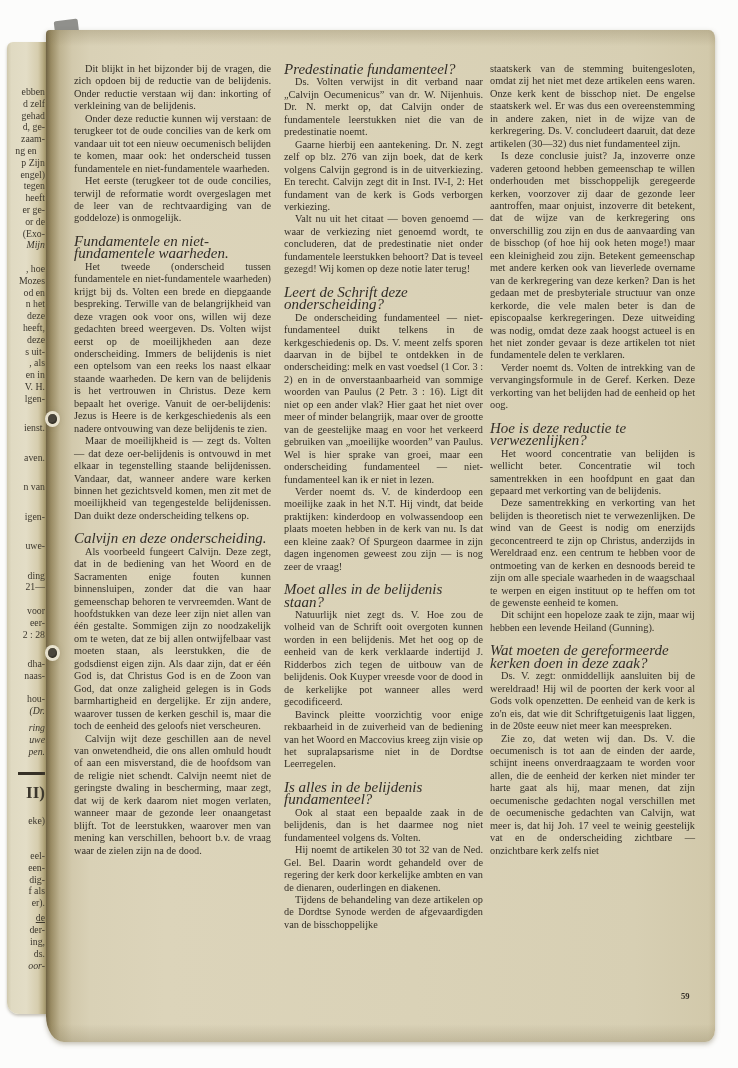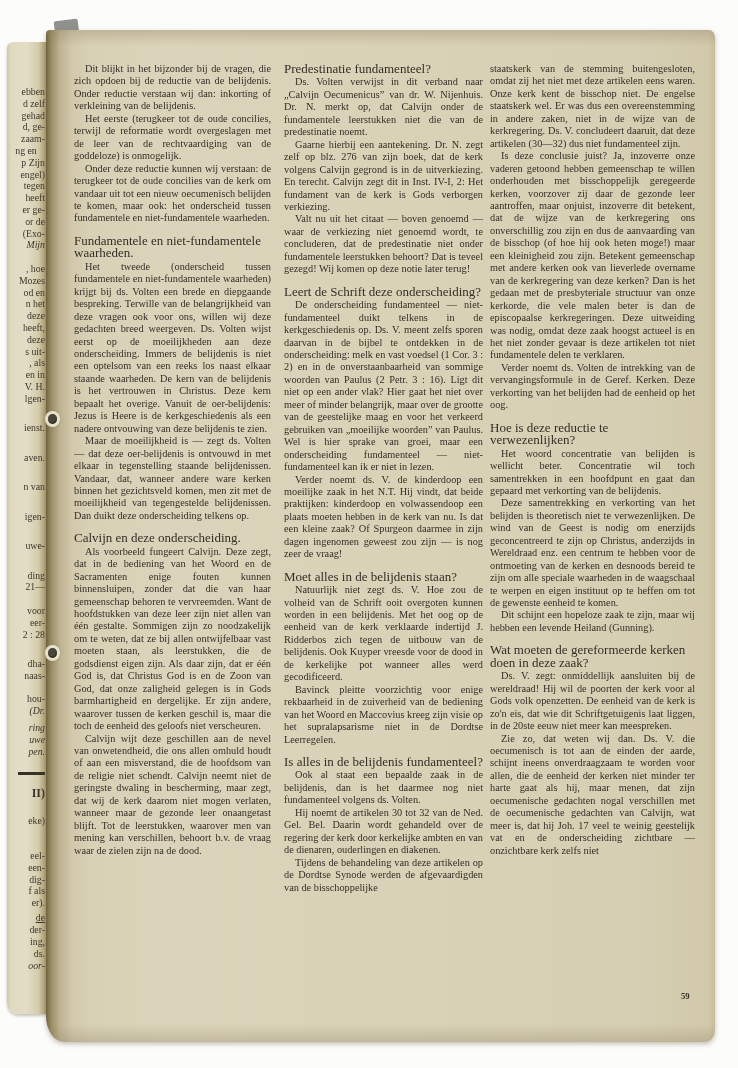--- a/index.html
+++ b/index.html
@@ -22,21 +22,21 @@
     border-radius:6px 0 0 12px;
     box-shadow:0 2px 3px rgba(120,110,85,0.4);
   }
   .prev-frags{
     position:absolute;top:44px;left:0;right:5px;
     text-align:right;
     font-size:9.8px;line-height:11.8px;color:#3b362c;
   }
   .frag{white-space:nowrap;}
   .frag.i{font-style:italic;}
-  .frag.b{font-weight:bold;font-size:12px;line-height:14px;}
+  .frag.b{font-weight:bold;font-size:17px;line-height:14px;}
   .frag.rule{width:27px;height:3px;background:#363026;margin-left:auto;}
 
   .main-page{
     position:absolute;left:46px;top:30px;width:669px;height:1012px;
     background:
       linear-gradient(180deg,rgba(138,125,92,0.32) 0,rgba(138,125,92,0) 16px),
       linear-gradient(0deg,rgba(130,118,85,0.28) 0,rgba(130,118,85,0) 18px),
       linear-gradient(90deg,#6f6243 0,#998b63 5px,#bfb492 14px,#d2c9ac 26px,#d9d1b6 44px,#dcd4ba 120px,#dad2b7 55%,#d7cfb3 88%,#d2c9ab 99%,#c8bd9c 100%);
     border-radius:4px 6px 10px 18px / 4px 8px 12px 26px;
     box-shadow:0 2px 5px rgba(120,110,85,0.45);
@@ -56,22 +56,22 @@
     text-align:justify;
     hyphens:auto;-webkit-hyphens:auto;
   }
   .col1{left:74px;width:197px;}
   .col2{left:284px;width:199px;}
   .col3{left:490px;width:205px;}
 
   .col p{margin:0;text-indent:11px;}
   .col p.pn{text-indent:0;}
   .col h3{
-    margin:10px 0 1px 0;font-size:13px;line-height:12.45px;
-    font-weight:normal;text-indent:0;text-align:left;
+    margin:10px 0 1px 0;font-size:15px;line-height:12.45px;
+    font-style:italic;font-weight:normal;text-indent:0;text-align:left;
   }
   .col h3:first-child{margin-top:0;}
 
   .page-number{
     position:absolute;left:681px;top:991px;
     font-size:8.6px;font-weight:bold;color:#332e27;
   }
 </style>
 </head>
 <body>
@@ -140,22 +140,22 @@
       </div>
   </div>
 
   <div class="main-page"></div>
 
   <div class="staple s1"></div>
   <div class="staple s2"></div>
 
   <div class="col col1">
       <p>Dit blijkt in het bijzonder bij de vragen, die zich opdoen bij de reductie van de belijdenis. Onder reductie verstaan wij dan: inkorting of verkleining van de belijdenis.</p>
+      <p>Onder deze reductie kunnen wij verstaan: de terugkeer tot de oude concilies van de kerk om vandaar uit tot een nieuw oecumenisch belijden te komen, maar ook: het onderscheid tussen fundamentele en niet-fundamentele waarheden.</p>
       <p>Het eerste (terugkeer tot de oude concilies, terwijl de reformatie wordt overgeslagen met de leer van de rechtvaardiging van de goddeloze) is onmogelijk.</p>
-      <p>Onder deze reductie kunnen wij verstaan: de terugkeer tot de oude concilies van de kerk om vandaar uit tot een nieuw oecumenisch belijden te komen, maar ook: het onderscheid tussen fundamentele en niet-fundamentele waarheden.</p>
       <h3>Fundamentele en niet-fundamentele waarheden.</h3>
       <p>Het tweede (onderscheid tussen fundamentele en niet-fundamentele waarheden) krijgt bij ds. Volten een brede en diepgaande bespreking. Terwille van de belangrijkheid van deze vragen ook voor ons, willen wij deze gedachten breed weergeven. Ds. Volten wijst eerst op de moeilijkheden aan deze onderscheiding. Immers de belijdenis is niet een optelsom van een reeks los naast elkaar staande waarheden. De kern van de belijdenis is het vertrouwen in Christus. Deze kern bepaalt het overige. Vanuit de oer-belijdenis: Jezus is Heere is de kerkgeschiedenis als een nadere ontvouwing van deze belijdenis te zien.</p>
       <p>Maar de moeilijkheid is — zegt ds. Volten — dat deze oer-belijdenis is ontvouwd in met elkaar in tegenstelling staande belijdenissen. Vandaar, dat, wanneer andere ware kerken binnen het gezichtsveld komen, men zit met de moeilijkheid van tegengestelde belijdenissen. Dan duikt deze onderscheiding telkens op.</p>
       <h3>Calvijn en deze onderscheiding.</h3>
       <p>Als voorbeeld fungeert Calvijn. Deze zegt, dat in de bediening van het Woord en de Sacramenten enige fouten kunnen binnensluipen, zonder dat die van haar gemeenschap behoren te vervreemden. Want de hoofdstukken van deze leer zijn niet allen van één gestalte. Sommigen zijn zo noodzakelijk om te weten, dat ze bij allen ontwijfelbaar vast moeten staan, als leerstukken, die de godsdienst eigen zijn. Als daar zijn, dat er één God is, dat Christus God is en de Zoon van God, dat onze zaligheid gelegen is in Gods barmhartigheid en dergelijke. Er zijn andere, waarover tussen de kerken geschil is, maar die toch de eenheid des geloofs niet verscheuren.</p>
       <p>Calvijn wijt deze geschillen aan de nevel van onwetendheid, die ons allen omhuld houdt of aan een misverstand, die de hoofdsom van de religie niet schendt. Calvijn neemt niet de geringste dwaling in bescherming, maar zegt, dat wij de kerk daarom niet mogen verlaten, wanneer maar de gezonde leer onaangetast blijft. Tot de leerstukken, waarover men van mening kan verschillen, behoort b.v. de vraag waar de zielen zijn na de dood.</p>
     </div>
   <div class="col col2">
       <h3>Predestinatie fundamenteel?</h3>
       <p>Ds. Volten verwijst in dit verband naar „Calvijn Oecumenicus” van dr. W. Nijenhuis. Dr. N. merkt op, dat Calvijn onder de fundamentele leerstukken niet die van de predestinatie noemt.</p>

